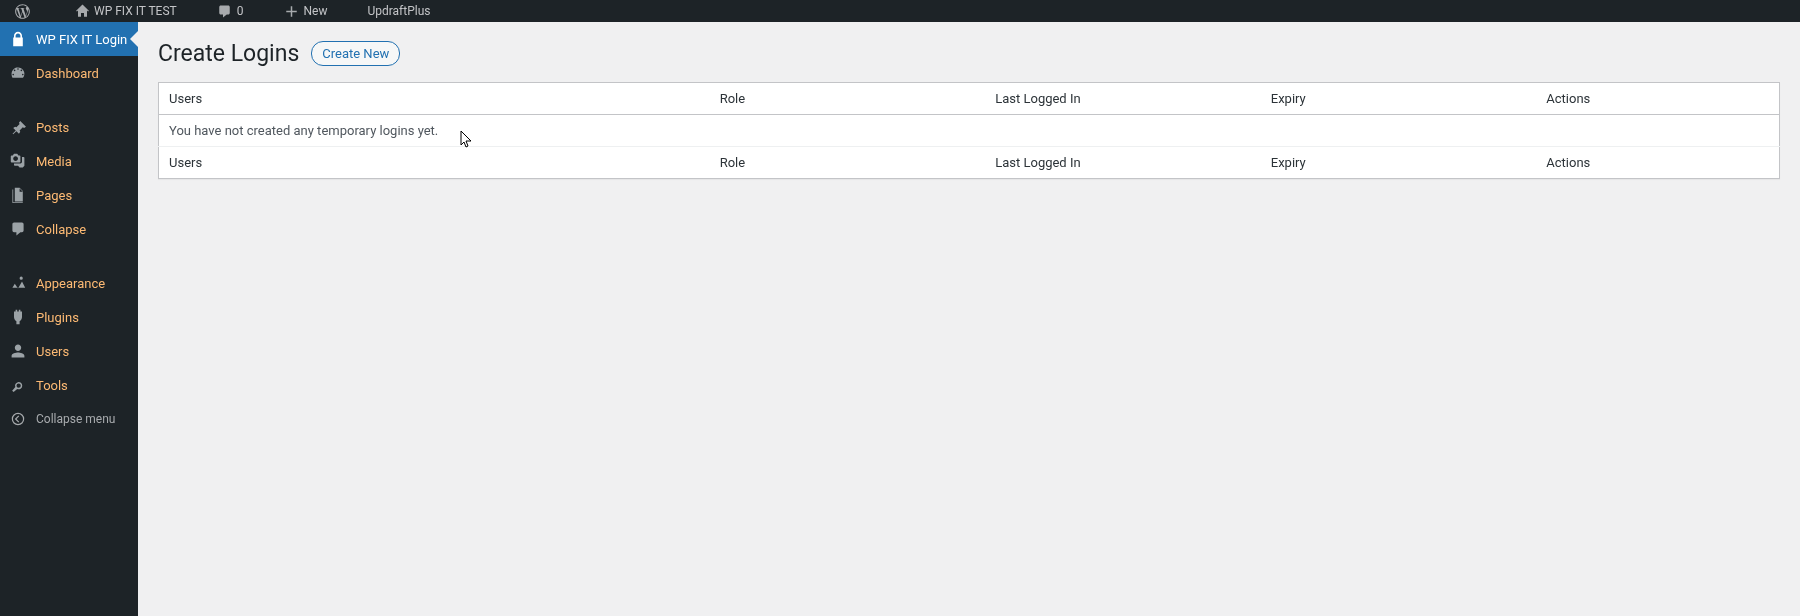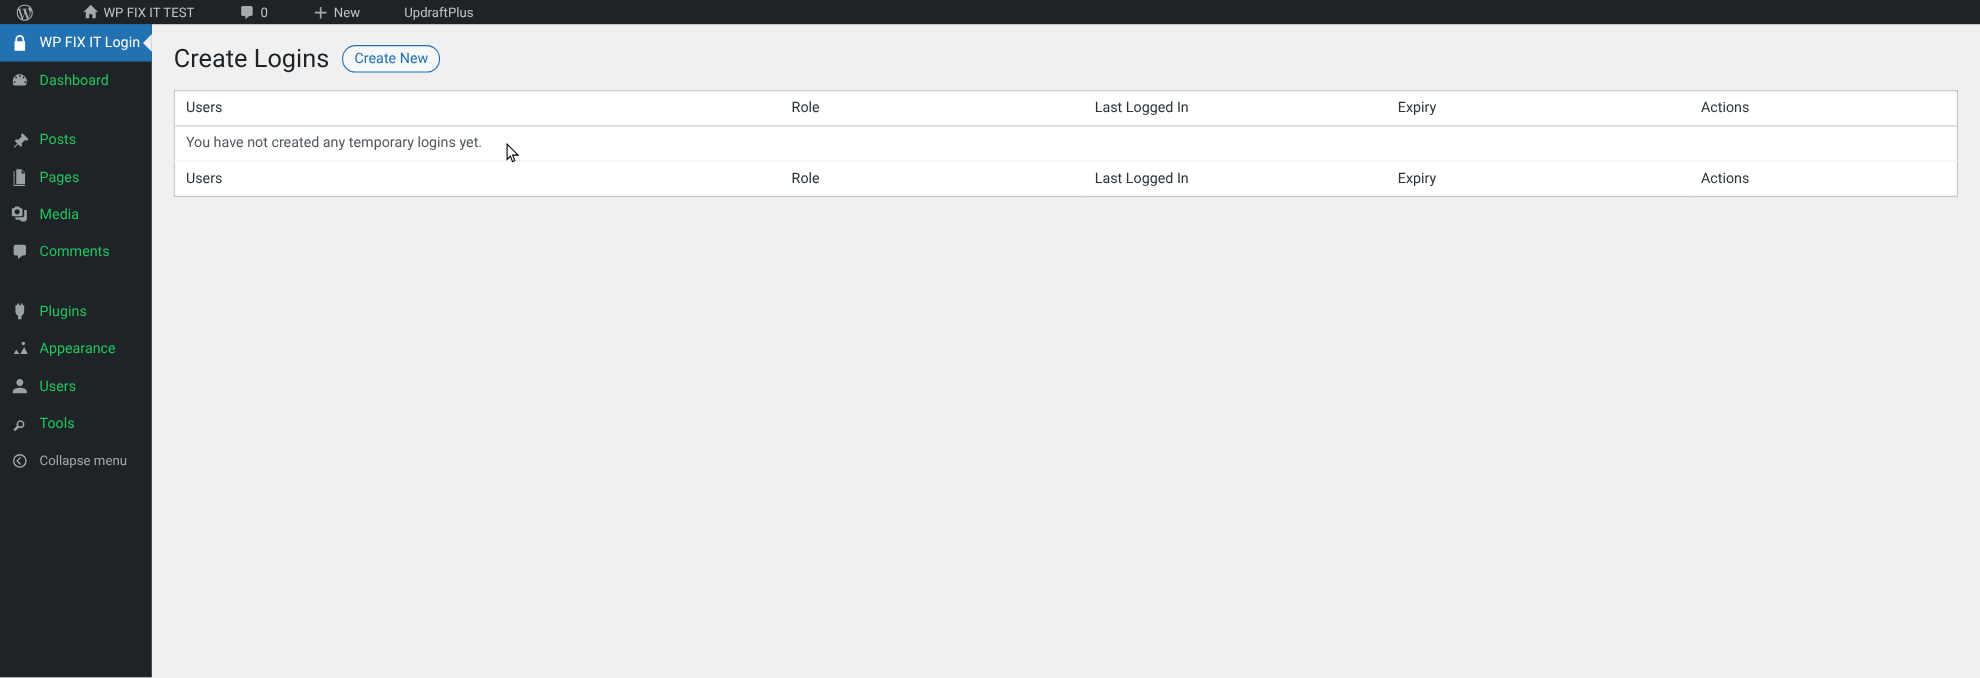--- a/index.html
+++ b/index.html
@@ -53,21 +53,21 @@
     flex-shrink: 0;
     font-size: 13px;
   }
   .menu-item {
     display: flex;
     align-items: center;
     position: relative;
     padding: 7px 8px 7px 8px;
     min-height: 20px;
     cursor: pointer;
-    color: #22c55e;
+    color: #fdba74;
   }
   .menu-item.sep {
     height: 5px;
     padding: 0;
     cursor: default;
   }
   .menu-item .micon {
     width: 20px;
     height: 20px;
     display: inline-flex;
@@ -240,62 +240,62 @@
         <svg viewBox="0 0 20 20">
             <path d="M14 1l-2 3 1 2-5 5-2-1-3 2 4 4-5 5 1 1 5-5 4 4 2-3-1-2 5-5 2 1 3-2-9-9z" transform="scale(0.8) translate(2 2)"></path>
           </svg>
       </span>
       <span>Posts</span>
     </div>
 
     <div class="menu-item">
       <span class="micon">
         <svg viewBox="0 0 20 20">
+            <path d="M13 11V4c0-.55-.45-1-1-1h-1.44L9 1H5L3.44 3H2c-.55 0-1 .45-1 1v7c0 .55.45 1 1 1h10c.55 0 1-.45 1-1zM7 10c-1.66 0-3-1.34-3-3s1.34-3 3-3 3 1.34 3 3-1.34 3-3 3zm12-5h-4v6c0 1.1-.9 2-2 2H5v2c0 .55.45 1 1 1h4l2 2h4l2-2V6c0-.55-.45-1-1-1z"></path>
+          </svg>
+      </span>
+      <span>Media</span>
+    </div>
+
+    <div class="menu-item">
+      <span class="micon">
+        <svg viewBox="0 0 20 20">
             <path d="M6 1h6l4 4v13H6V1zm6 1v4h4l-4-4zM4 3v16h12v1H3V3h1z"></path>
           </svg>
       </span>
       <span>Pages</span>
     </div>
 
     <div class="menu-item">
       <span class="micon">
         <svg viewBox="0 0 20 20">
-            <path d="M13 11V4c0-.55-.45-1-1-1h-1.44L9 1H5L3.44 3H2c-.55 0-1 .45-1 1v7c0 .55.45 1 1 1h10c.55 0 1-.45 1-1zM7 10c-1.66 0-3-1.34-3-3s1.34-3 3-3 3 1.34 3 3-1.34 3-3 3zm12-5h-4v6c0 1.1-.9 2-2 2H5v2c0 .55.45 1 1 1h4l2 2h4l2-2V6c0-.55-.45-1-1-1z"></path>
-          </svg>
-      </span>
-      <span>Media</span>
-    </div>
-
-    <div class="menu-item">
-      <span class="micon">
-        <svg viewBox="0 0 20 20">
             <path d="M5 2h10c1.1 0 2 .9 2 2v8c0 1.1-.9 2-2 2h-2l-5 4v-4H5c-1.1 0-2-.9-2-2V4c0-1.1.9-2 2-2z"></path>
           </svg>
       </span>
-      <span>Comments</span>
+      <span>Collapse</span>
     </div>
 
     <div class="menu-item sep"></div>
 
     <div class="menu-item">
       <span class="micon">
         <svg viewBox="0 0 20 20">
+            <path d="M3 17l3-5 4 6 5-9 4 8H1l2-0zM16 5a2 2 0 1 1-4 0 2 2 0 0 1 4 0z" transform="translate(0 -1)"></path>
+          </svg>
+      </span>
+      <span>Appearance</span>
+    </div>
+
+    <div class="menu-item">
+      <span class="micon">
+        <svg viewBox="0 0 20 20">
             <path d="M13 3V1h-2v2H9V1H7v2H5v7c0 2.2 1.2 4.1 3 5.2V19h4v-3.8c1.8-1.1 3-3 3-5.2V3h-2z"></path>
           </svg>
       </span>
       <span>Plugins</span>
-    </div>
-
-    <div class="menu-item">
-      <span class="micon">
-        <svg viewBox="0 0 20 20">
-            <path d="M3 17l3-5 4 6 5-9 4 8H1l2-0zM16 5a2 2 0 1 1-4 0 2 2 0 0 1 4 0z" transform="translate(0 -1)"></path>
-          </svg>
-      </span>
-      <span>Appearance</span>
     </div>
 
     <div class="menu-item">
       <span class="micon">
         <svg viewBox="0 0 20 20">
             <path d="M10 10c2.2 0 4-1.8 4-4s-1.8-4-4-4-4 1.8-4 4 1.8 4 4 4zm0 2c-2.7 0-8 1.3-8 4v2h16v-2c0-2.7-5.3-4-8-4z"></path>
           </svg>
       </span>
       <span>Users</span>
     </div>

